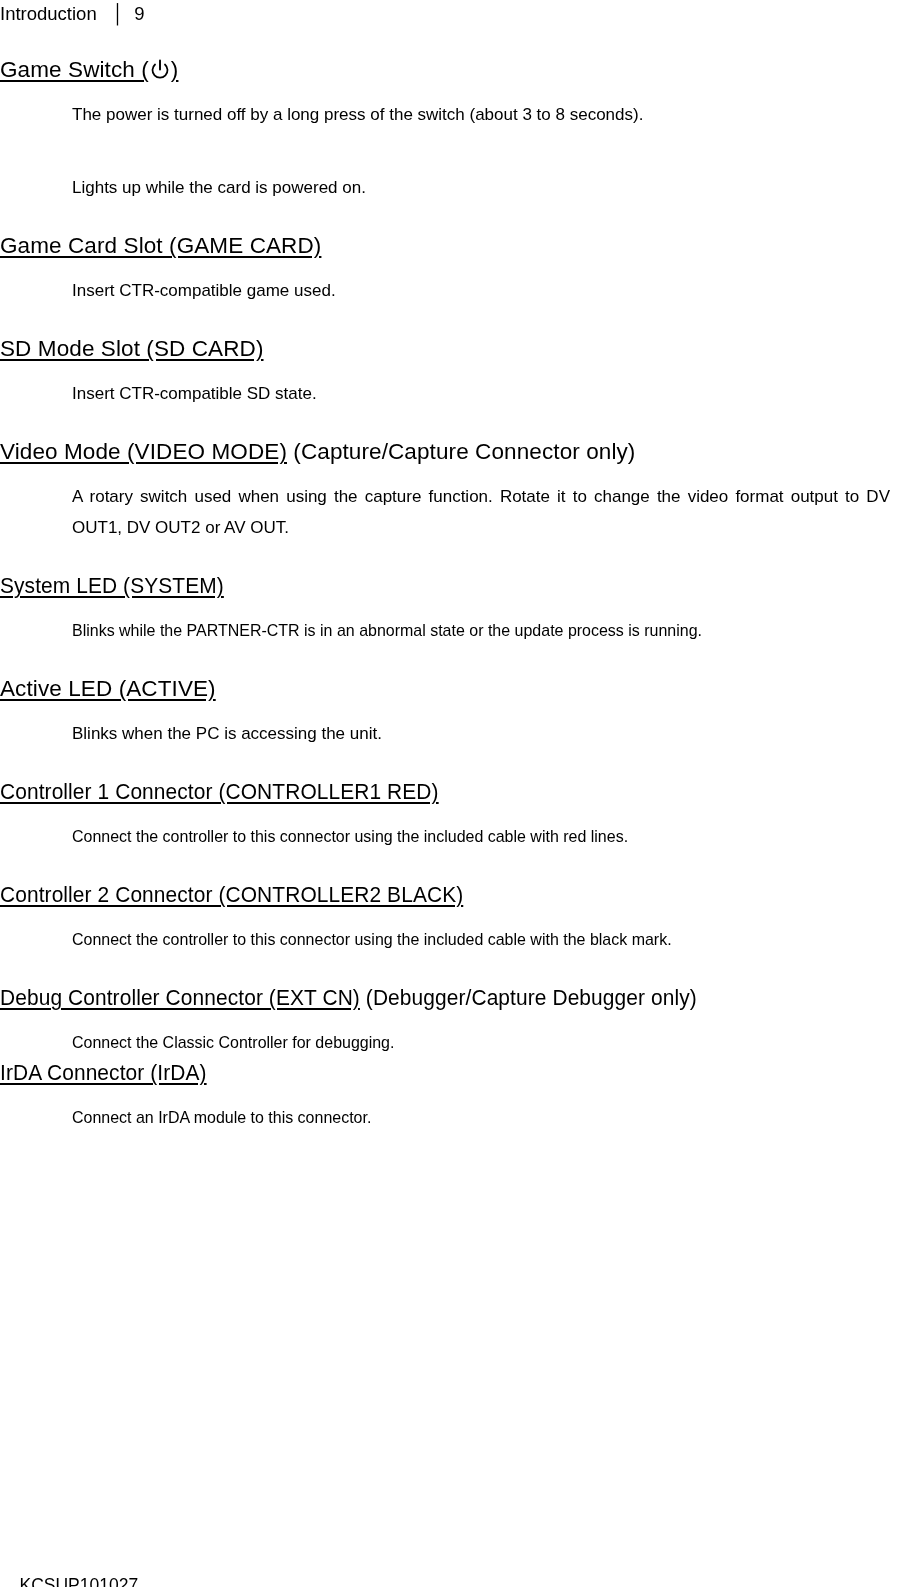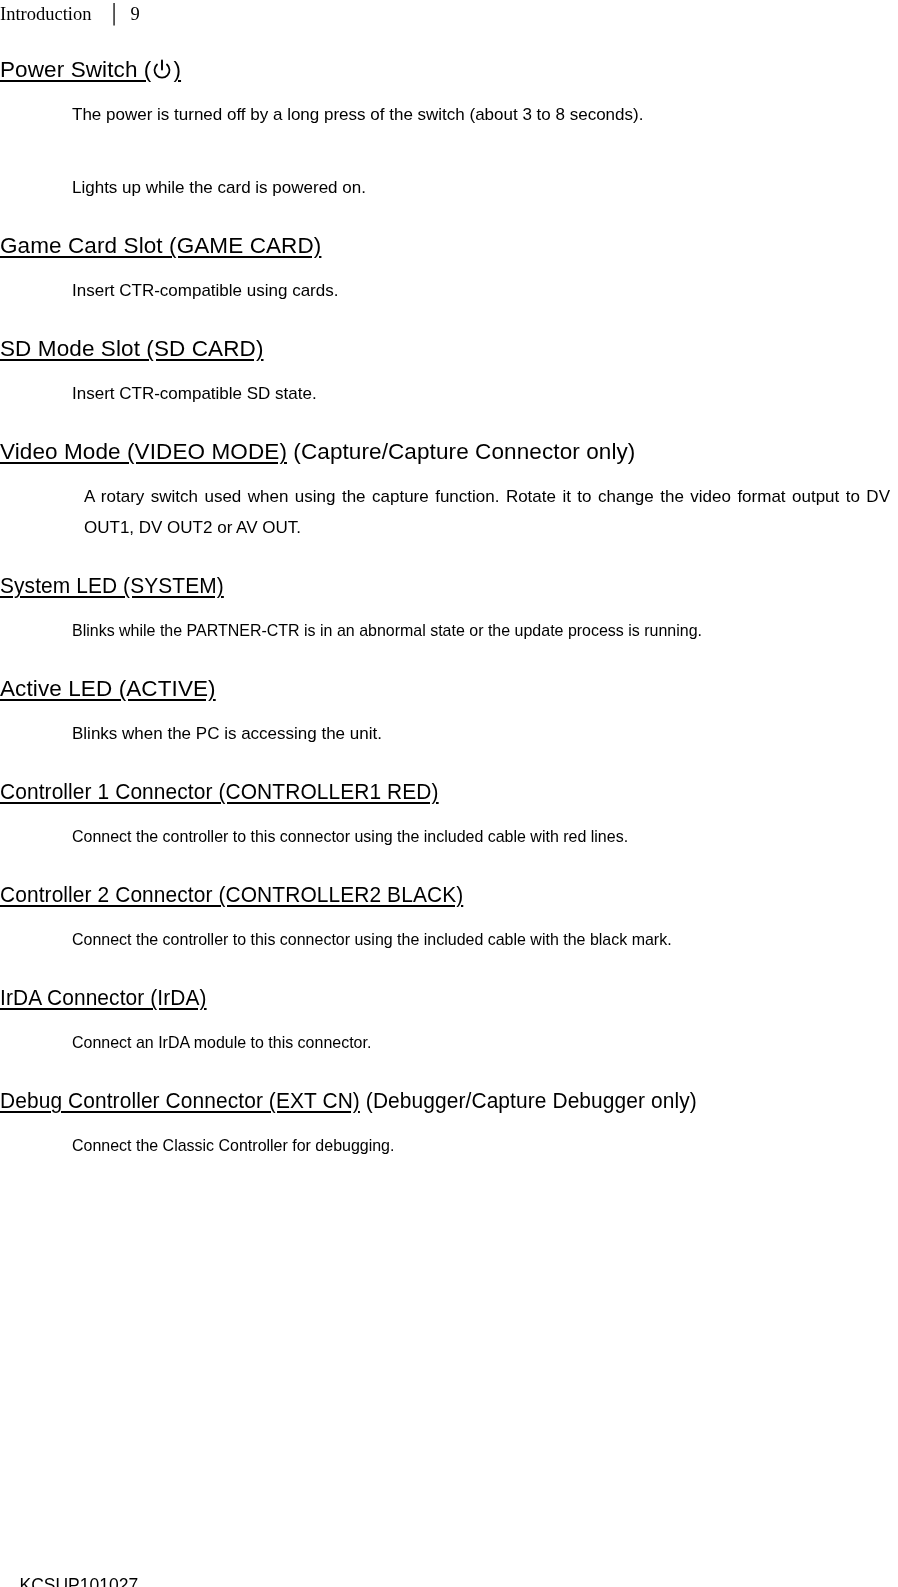--- a/index.html
+++ b/index.html
@@ -24,21 +24,20 @@
     position: absolute;
     top: 0px;
     left: 0px;
     width: 898px;
     height: 28px;
     display: flex;
     align-items: center;
     font-size: 18.5px;
     line-height: 28px;
     white-space: pre;
-    font-family: Liberation Serif, serif;
   }
   .page-header .hdr-title { font-size: 18.5px; }
   .page-header .hdr-sep {
     margin: 0 10px 0 16px;
     font-size: 18.5px;
     color: #000;
   }
   .page-header .hdr-num { font-size: 18.5px; }
 
   
@@ -79,21 +78,20 @@
   p.body-text {
     margin: 0;
     padding: 0;
     font-size: 17px;
     line-height: 31px;
     color: #000;
   }
   p.body-text.justified {
     text-align: justify;
     text-justify: inter-word;
-    margin-left: 12px;
   }
   p.body-text.narrow {
     font-stretch: condensed;
     transform: scaleX(0.94);
     transform-origin: left center;
   }
 
   .para-wrap {
     margin-left: 72px;
     width: 818px;
@@ -132,21 +130,21 @@
   <div class="page-header">
     <span class="hdr-title">Introduction</span>
     <span class="hdr-sep">│</span>
     <span class="hdr-num">9</span>
   </div>
 
   <div class="content">
 
     <div class="section">
       <h2 class="heading">
-        <span class="hd-underline">Power Switch (</span><span class="hd-underline power-icon"><svg viewBox="0 0 24 24" width="22" height="22" aria-hidden="true">
+        <span class="hd-underline">Game Switch (</span><span class="hd-underline power-icon"><svg viewBox="0 0 24 24" width="22" height="22" aria-hidden="true">
               <path d="M6.6 6.0 A 8.2 8.2 0 1 0 17.4 6.0" fill="none" stroke="#000" stroke-width="1.9" stroke-linecap="round"></path>
               <line x1="12" y1="1.6" x2="12" y2="11.4" stroke="#000" stroke-width="2.1" stroke-linecap="round"></line>
             </svg></span><span class="hd-underline">)</span>
       </h2>
       <div class="gap-after-head"></div>
       <div class="para-wrap">
         <p class="body-text">The power is turned off by a long press of the switch (about 3 to 8 seconds).</p>
       </div>
       <div class="gap-after-para"></div>
     </div>
@@ -158,21 +156,21 @@
       </div>
       <div class="gap-after-para"></div>
     </div>
 
     <div class="section">
       <h2 class="heading">
         <span class="hd-underline">Game Card Slot (GAME CARD)</span>
       </h2>
       <div class="gap-after-head"></div>
       <div class="para-wrap">
-        <p class="body-text">Insert CTR-compatible using cards.</p>
+        <p class="body-text">Insert CTR-compatible game used.</p>
       </div>
       <div class="gap-after-para"></div>
     </div>
 
     <div class="section">
       <h2 class="heading">
         <span class="hd-underline">SD Mode Slot (SD CARD)</span>
       </h2>
       <div class="gap-after-head"></div>
       <div class="para-wrap">
@@ -231,37 +229,37 @@
       </h2>
       <div class="gap-after-head"></div>
       <div class="para-wrap">
         <p class="body-text narrow">Connect the controller to this connector using the included cable with the black mark.</p>
       </div>
       <div class="gap-after-para"></div>
     </div>
 
     <div class="section">
       <h2 class="heading narrow">
+        <span class="hd-underline">Debug Controller Connector (EXT CN)</span><span class="hd-plain"> (Debugger/Capture Debugger only)</span>
+      </h2>
+      <div class="gap-after-head"></div>
+      <div class="para-wrap">
+        <p class="body-text narrow">Connect the Classic Controller for debugging.</p>
+      </div>
+    </div>
+
+    <div class="section">
+      <h2 class="heading narrow">
         <span class="hd-underline">IrDA Connector (IrDA)</span>
       </h2>
       <div class="gap-after-head"></div>
       <div class="para-wrap">
         <p class="body-text narrow">Connect an IrDA module to this connector.</p>
       </div>
       <div class="gap-after-para"></div>
-    </div>
-
-    <div class="section">
-      <h2 class="heading narrow">
-        <span class="hd-underline">Debug Controller Connector (EXT CN)</span><span class="hd-plain"> (Debugger/Capture Debugger only)</span>
-      </h2>
-      <div class="gap-after-head"></div>
-      <div class="para-wrap">
-        <p class="body-text narrow">Connect the Classic Controller for debugging.</p>
-      </div>
     </div>
 
   </div>
 
   <div class="page-footer">
     <span>KCSUP101027</span>
   </div>
 
 </div>
 

